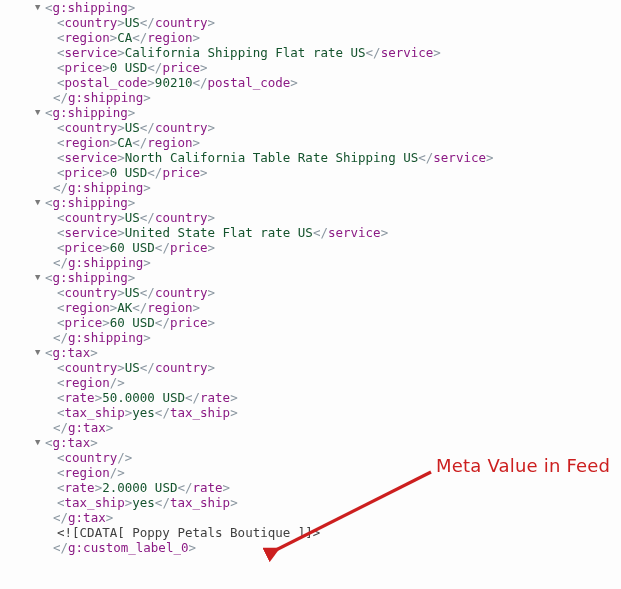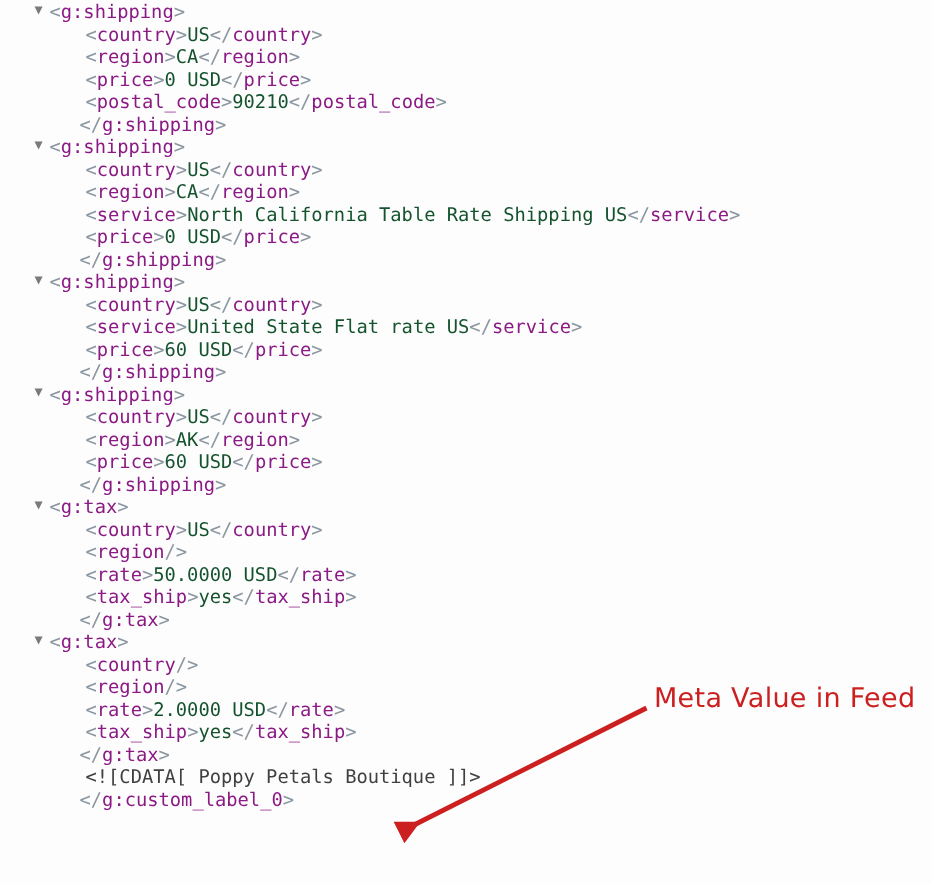--- a/index.html
+++ b/index.html
@@ -29,21 +29,21 @@
   .xml-line {
     height: 15px;
     line-height: 15px;
     font-size: 12.5px;
     white-space: pre;
     letter-spacing: 0px;
     color: #303942;
   }
 
   
-  .lvl-0 { padding-left: 23px; }
+  .lvl-0 { padding-left: 35px; }
   .lvl-1 { padding-left: 57px; }
   .lvl-0-close { padding-left: 53px; }
 
   .twisty {
     display: inline-block;
     width: 10px;
     color: #7a7a7a;
     font-size: 9px;
     vertical-align: middle;
     position: relative;
@@ -82,20 +82,21 @@
     height: 105px;
   }
 </style>
 </head>
 <body>
 
 <div id="xml-viewer">
     <div class="xml-line lvl-0"><span class="twisty">▼</span><span class="punct">&lt;</span><span class="tagname">g:shipping</span><span class="punct">&gt;</span></div>
     <div class="xml-line lvl-1"><span class="punct">&lt;</span><span class="tagname">country</span><span class="punct">&gt;</span><span class="text">US</span><span class="punct">&lt;/</span><span class="tagname">country</span><span class="punct">&gt;</span></div>
     <div class="xml-line lvl-1"><span class="punct">&lt;</span><span class="tagname">region</span><span class="punct">&gt;</span><span class="text">CA</span><span class="punct">&lt;/</span><span class="tagname">region</span><span class="punct">&gt;</span></div>
+    <div class="xml-line lvl-1"><span class="punct">&lt;</span><span class="tagname">service</span><span class="punct">&gt;</span><span class="text">California Shipping Flat rate US</span><span class="punct">&lt;/</span><span class="tagname">service</span><span class="punct">&gt;</span></div>
     <div class="xml-line lvl-1"><span class="punct">&lt;</span><span class="tagname">price</span><span class="punct">&gt;</span><span class="text">0 USD</span><span class="punct">&lt;/</span><span class="tagname">price</span><span class="punct">&gt;</span></div>
     <div class="xml-line lvl-1"><span class="punct">&lt;</span><span class="tagname">postal_code</span><span class="punct">&gt;</span><span class="text">90210</span><span class="punct">&lt;/</span><span class="tagname">postal_code</span><span class="punct">&gt;</span></div>
     <div class="xml-line lvl-0-close"><span class="punct">&lt;/</span><span class="tagname">g:shipping</span><span class="punct">&gt;</span></div>
     <div class="xml-line lvl-0"><span class="twisty">▼</span><span class="punct">&lt;</span><span class="tagname">g:shipping</span><span class="punct">&gt;</span></div>
     <div class="xml-line lvl-1"><span class="punct">&lt;</span><span class="tagname">country</span><span class="punct">&gt;</span><span class="text">US</span><span class="punct">&lt;/</span><span class="tagname">country</span><span class="punct">&gt;</span></div>
     <div class="xml-line lvl-1"><span class="punct">&lt;</span><span class="tagname">region</span><span class="punct">&gt;</span><span class="text">CA</span><span class="punct">&lt;/</span><span class="tagname">region</span><span class="punct">&gt;</span></div>
     <div class="xml-line lvl-1"><span class="punct">&lt;</span><span class="tagname">service</span><span class="punct">&gt;</span><span class="text">North California Table Rate Shipping US</span><span class="punct">&lt;/</span><span class="tagname">service</span><span class="punct">&gt;</span></div>
     <div class="xml-line lvl-1"><span class="punct">&lt;</span><span class="tagname">price</span><span class="punct">&gt;</span><span class="text">0 USD</span><span class="punct">&lt;/</span><span class="tagname">price</span><span class="punct">&gt;</span></div>
     <div class="xml-line lvl-0-close"><span class="punct">&lt;/</span><span class="tagname">g:shipping</span><span class="punct">&gt;</span></div>
     <div class="xml-line lvl-0"><span class="twisty">▼</span><span class="punct">&lt;</span><span class="tagname">g:shipping</span><span class="punct">&gt;</span></div>

